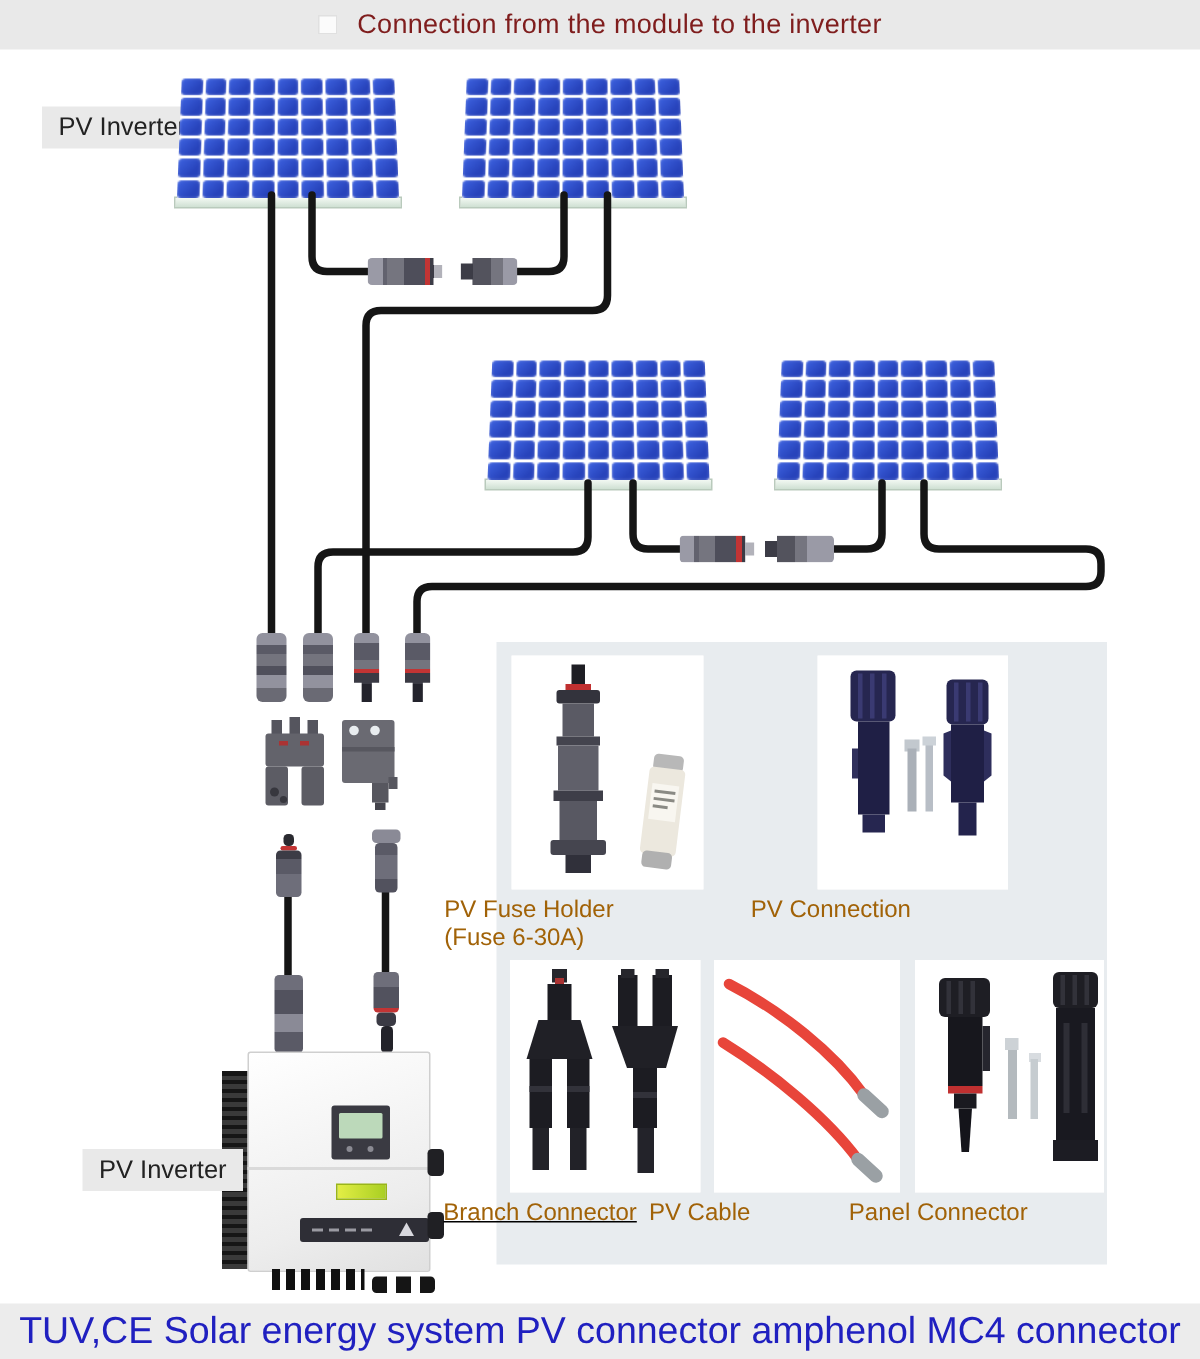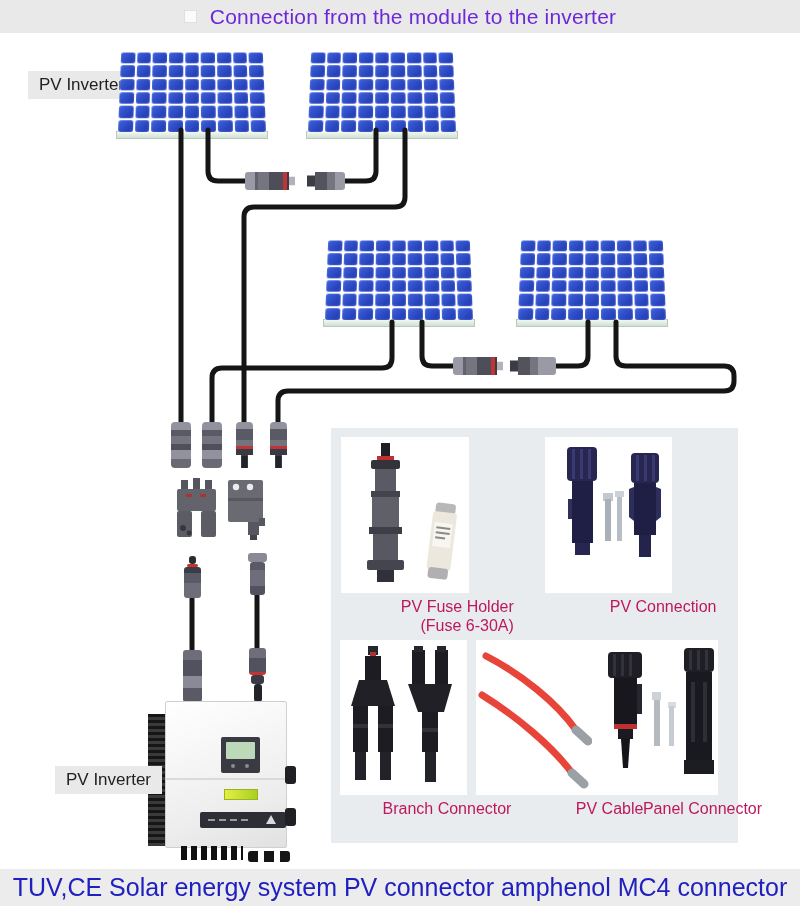--- a/index.html
+++ b/index.html
@@ -3,21 +3,21 @@
 <meta charset="utf-8">
 <style>
   html,body{margin:0;padding:0;background:#fff;}
   .stage{position:relative;width:800px;height:906px;background:#fff;overflow:hidden;
          font-family:"Liberation Sans",sans-serif;}
 
   
   .title-bar{position:absolute;left:0;top:0;width:800px;height:33px;background:#e9e9e9;
              display:flex;align-items:center;justify-content:center;gap:13px;}
   .title-bullet{width:11px;height:11px;background:#fbfbfb;border:1px solid #e0e0e0;}
-  .title-text{font-size:21px;color:#6d28d9;letter-spacing:0.2px;}
+  .title-text{font-size:18px;color:#7f1d1d;letter-spacing:0.2px;}
 
   
   .tag-label{position:absolute;background:#e9e9e9;color:#222;font-size:17px;
              padding:4px 11px;white-space:nowrap;}
 
   
   .logo{position:absolute;left:545px;top:52px;width:230px;height:80px;}
   .logo-sun{position:absolute;left:146px;top:0px;width:54px;height:66px;
             border-radius:16px;transform:rotate(13deg);
             background:
@@ -83,22 +83,22 @@
   .inv-knob{position:absolute;width:11px;height:18px;background:#202024;border-radius:3px;}
   .inv-comb{position:absolute;left:33px;top:158px;width:62px;height:14px;
             background:repeating-linear-gradient(90deg,#101010 0 6px,rgba(0,0,0,0) 6px 10px);}
   .inv-feet{position:absolute;left:100px;top:163px;width:42px;height:11px;border-radius:3px;
             background:repeating-linear-gradient(90deg,#151515 0 10px,rgba(0,0,0,0) 10px 16px);}
 
   
   .product-box{position:absolute;left:331px;top:428px;width:407px;height:415px;background:#e8ecef;}
   .pcard{position:absolute;}
   .pimg{background:#fff;display:block;}
-  .pcap{width:170%;margin-left:-35%;text-align:right;font-size:16px;line-height:19px;
-        color:#be185d;margin-top:4px;white-space:nowrap;}
+  .pcap{width:170%;margin-left:-35%;text-align:left;font-size:16px;line-height:19px;
+        color:#a16207;margin-top:4px;white-space:nowrap;}
 
   
   .footer-bar{position:absolute;left:0;top:869px;width:800px;height:37px;background:#ececec;
               display:flex;align-items:center;justify-content:center;}
   .footer-text{font-size:25px;color:#2020c0;text-align:right;}
 </style>
 </head>
 <body>
 
 <div class="stage">
@@ -478,21 +478,21 @@
         <polygon points="111,50 116,52 116,80 111,84" fill="#2e2e5c"></polygon>
         <rect x="94" y="98" width="12" height="22" fill="#23234c"></rect>
         <rect x="58" y="56" width="10" height="8" fill="#c2c8ce"></rect>
         <rect x="60" y="62" width="6" height="42" fill="#aab0b8"></rect>
         <rect x="72" y="58" width="5" height="46" fill="#b8bec6"></rect>
         <rect x="70" y="54" width="9" height="6" fill="#ccd2d8"></rect>
       </svg>
       <div class="pcap">PV Connection</div>
     </div>
 
-    <div class="pcard" style="left:9px;top:212px;width:127px;">
+    <div class="pcard" style="left:9px;top:212px;width:127px;text-decoration:underline;">
       <svg class="pimg" width="127" height="155">
         <rect width="127" height="155" fill="#fff"></rect>
         <rect x="28" y="6" width="10" height="9" fill="#26262c"></rect>
         <rect x="30" y="12" width="6" height="4" fill="#a33"></rect>
         <rect x="25" y="16" width="16" height="24" fill="#1c1c22"></rect>
         <polygon points="19,40 47,40 55,66 11,66" fill="#202026"></polygon>
         <rect x="13" y="66" width="15" height="46" fill="#1c1c22"></rect>
         <rect x="38" y="66" width="15" height="46" fill="#1c1c22"></rect>
         <rect x="15" y="112" width="11" height="28" fill="#222228"></rect>
         <rect x="40" y="112" width="11" height="28" fill="#222228"></rect>
@@ -514,21 +514,21 @@
       <svg class="pimg" width="124" height="155">
         <rect width="124" height="155" fill="#fff"></rect>
         <path d="M10,16 C45,34 80,62 100,90" stroke="#e8453a" stroke-width="7" fill="none" stroke-linecap="round"></path>
         <path d="M100,90 L112,101" stroke="#9aa0a4" stroke-width="9" stroke-linecap="round"></path>
         <path d="M6,55 C40,76 76,106 96,133" stroke="#e8453a" stroke-width="7" fill="none" stroke-linecap="round"></path>
         <path d="M96,133 L108,144" stroke="#9aa0a4" stroke-width="9" stroke-linecap="round"></path>
       </svg>
       <div class="pcap">PV Cable</div>
     </div>
 
-    <div class="pcard" style="left:261px;top:212px;width:126px;">
+    <div class="pcard" style="left:279px;top:212px;width:126px;">
       <svg class="pimg" width="126" height="155">
         <rect width="126" height="155" fill="#fff"></rect>
         <rect x="16" y="12" width="34" height="26" rx="4" fill="#1e1e24"></rect>
         <rect x="21" y="14" width="3" height="22" fill="#32323a"></rect>
         <rect x="29" y="14" width="3" height="22" fill="#32323a"></rect>
         <rect x="37" y="14" width="3" height="22" fill="#32323a"></rect>
         <rect x="22" y="38" width="23" height="46" fill="#17171d"></rect>
         <rect x="22" y="84" width="23" height="5" fill="#c03030"></rect>
         <rect x="26" y="89" width="15" height="10" fill="#1a1a20"></rect>
         <polygon points="29,99 38,99 36,128 31,128" fill="#14141a"></polygon>

